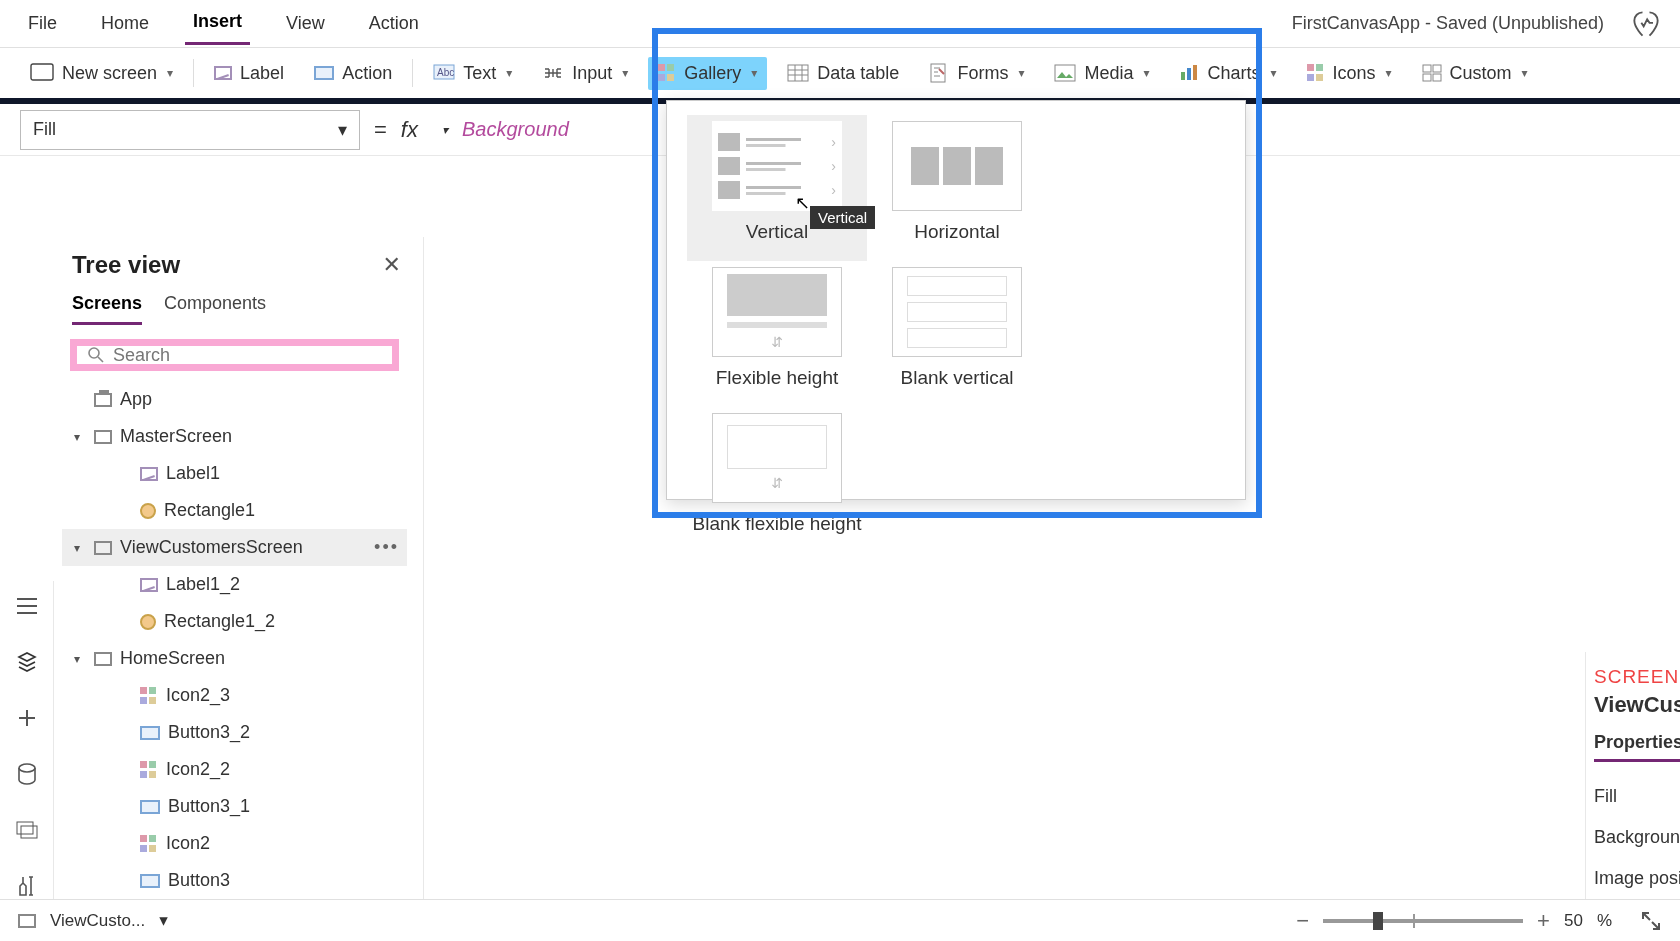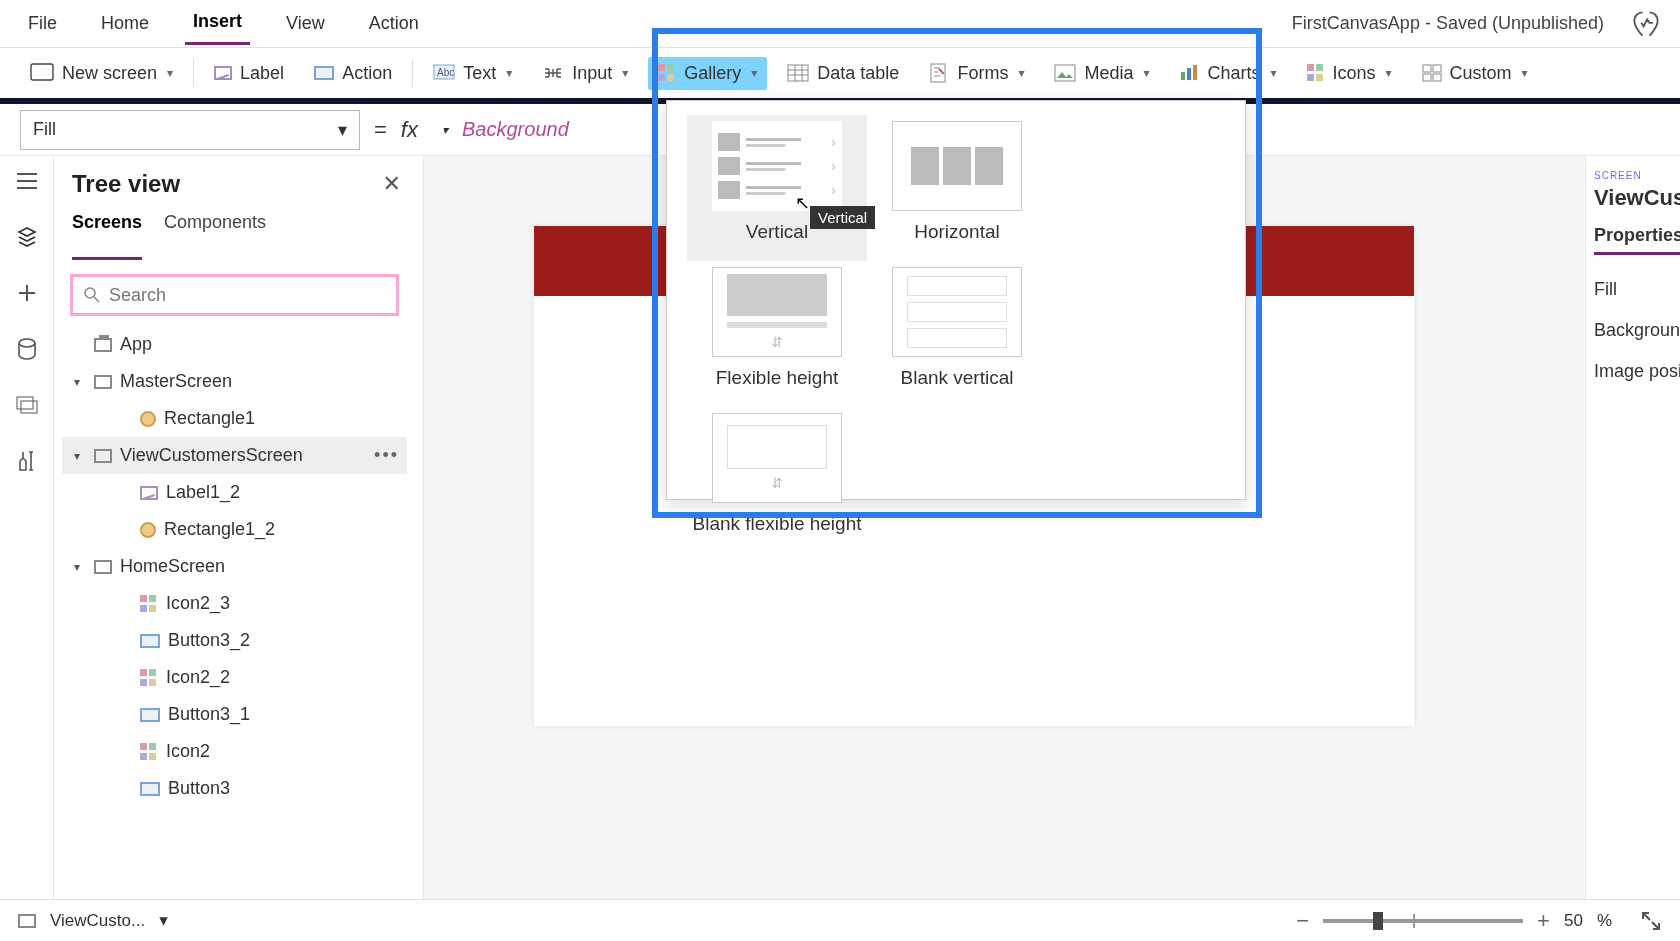--- a/index.html
+++ b/index.html
@@ -20,32 +20,32 @@
 .ribbon .chev { font-size: 12px; color: #666; margin-left: 2px; }
 
 
 .formula { height: 52px; display: flex; align-items: center; padding: 0 20px; gap: 14px; border-bottom: 1px solid #e8e8e8; }
 .prop-combo { width: 340px; height: 40px; border: 1px solid #bbb; display: flex; align-items: center; padding: 0 12px; font-size: 18px; color: #333; justify-content: space-between; background: #fff; }
 .formula .eq { font-size: 22px; color: #333; }
 .formula .fx { font-style: italic; font-size: 22px; font-family: "Times New Roman", serif; color: #333; display:flex; align-items:center; gap:24px;}
 .formula .expr { font-size: 20px; color: #b34a9d; font-style: italic; }
 
 
-.cols { display: flex; height: calc(941px - 48px - 56px - 52px - 42px); }
+.cols { display: flex; height: calc(941px - 48px - 56px - 52px - 42px); align-items: flex-end; }
 .iconrail { width: 54px; border-right: 1px solid #e8e8e8; display: flex; flex-direction: column; align-items: center; padding-top: 12px; gap: 30px; color: #555; }
 .iconrail div { width: 26px; height: 26px; display:flex; align-items:center; justify-content:center; cursor:pointer; }
 
 .treepane { width: 370px; border-right: 1px solid #e8e8e8; padding: 14px 16px 0 8px; position: relative; }
 .tree-title-row { display:flex; align-items:center; justify-content:space-between; padding: 0 6px 6px 10px;}
 .tree-title { font-size: 24px; font-weight: 600; color: #222; }
 .tree-close { font-size: 22px; color: #555; cursor:pointer; }
 .tree-tabs { display: flex; gap: 22px; padding: 8px 10px 0 10px; font-size: 18px; color: #444; }
-.tree-tabs .tt { padding-bottom: 24px; cursor:pointer; }
+.tree-tabs .tt { padding-bottom: 8px; cursor:pointer; }
 .tree-tabs .tt.active { font-weight: 600; color: #000; border-bottom: 3px solid #742774; }
-.searchbox { margin: 14px 8px 10px 8px; height: 42px; border: 3px solid #f9a8d4; display:flex; align-items:center; padding: 0 10px; gap: 8px; color: #777; font-size: 18px; }
+.searchbox { margin: 14px 8px 10px 8px; height: 32px; border: 7px solid #f9a8d4; display:flex; align-items:center; padding: 0 10px; gap: 8px; color: #777; font-size: 18px; }
 .tree { font-size: 18px; color: #333; overflow-y:auto; height: calc(100% - 150px); }
 .tree .node { display:flex; align-items:center; gap: 8px; padding: 8px 8px 8px 12px; cursor:pointer; }
 .tree .node.sel { background: #eee; }
 .tree .node .more { margin-left:auto; color:#666; letter-spacing:2px; }
 .tree .indent2 { padding-left: 78px; }
 .tree .caret { font-size: 12px; color:#555; width:12px; }
 .mini-rect { width:18px; height:14px; border:2px solid #888; display:inline-block; }
 .mini-label { width:18px; height:14px; border:2px solid #a38fb8; display:inline-block; position:relative; }
 .mini-label::after{ content:""; position:absolute; width:12px; height:2px; background:#a38fb8; left:1px; top:8px; transform:rotate(-20deg);}
 .mini-shape { width:16px; height:16px; border-radius:50%; background:#f3c98b; border:2px solid #c9a24a; display:inline-block; }
@@ -57,21 +57,21 @@
 .mini-icons span:nth-child(4){ background:#dc9; }
 .mini-app { width:18px;height:14px;border:2px solid #888; position:relative; display:inline-block;}
 .mini-app::before{content:"";position:absolute;top:-5px;left:3px;width:10px;height:3px;background:#888;}
 
 .canvas-area { flex: 1; background: #f5f5f5; position: relative; overflow:hidden; }
 .canvas { position:absolute; left:110px; top:70px; width: 880px; height: 500px; background:#fff; box-shadow: 0 0 6px rgba(0,0,0,.08); }
 .canvas .headerbar { height: 70px; background: #9d1c1c; }
 
 
 .proppane { width: 95px; border-left: 1px solid #e8e8e8; padding: 14px 0 0 8px; font-size: 18px; color:#333; overflow:hidden; white-space:nowrap; }
-.proppane .lbl-small { font-size:10px; color:#8b5cf6; text-transform:uppercase; letter-spacing:1px; }
+.proppane .lbl-small { font-size:19px; color:#ef4444; text-transform:uppercase; letter-spacing:1px; }
 .proppane .scr-name { font-size: 22px; font-weight:600; margin: 4px 0 14px 0; }
 .proppane .ptab { font-weight:600; border-bottom:3px solid #742774; display:inline-block; padding-bottom:6px; margin-bottom:14px;}
 .proppane .prow { padding: 10px 0; color:#333; }
 
 
 .statusbar { height: 42px; border-top: 1px solid #e0e0e0; display: flex; align-items:center; padding: 0 18px; gap: 14px; font-size: 17px; color:#333; }
 .statusbar .spacer{flex:1;}
 .zoom-track { width: 200px; height:4px; background:#999; position:relative; }
 .zoom-track .tick{ position:absolute; width:2px; height:14px; background:#999; top:-5px;}
 .zoom-track .thumb{ position:absolute; width:10px; height:18px; background:#444; top:-7px; left:50px; }
@@ -288,20 +288,24 @@
           <span class="caret"></span>
           <span class="mini-app"></span>
           <span>App</span>
         </div>
       <div class="node">
           <span class="caret">▾</span>
           <span class="mini-rect"></span>
           <span>MasterScreen</span>
         </div>
       <div class="node indent2">
+          <span class="mini-label"></span>
+          <span>Label1</span>
+        </div>
+      <div class="node indent2">
           <span class="mini-shape"></span>
           <span>Rectangle1</span>
         </div>
       <div class="node sel">
           <span class="caret">▾</span>
           <span class="mini-rect"></span>
           <span>ViewCustomersScreen</span>
           <span class="more">•••</span>
         </div>
       <div class="node indent2">

